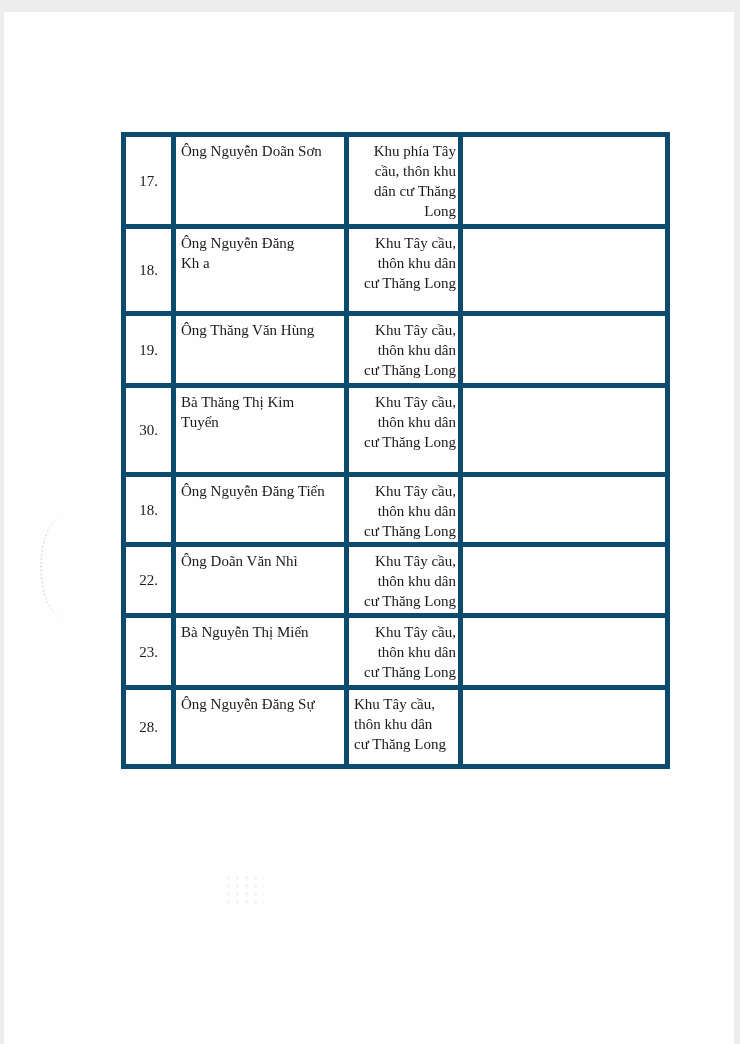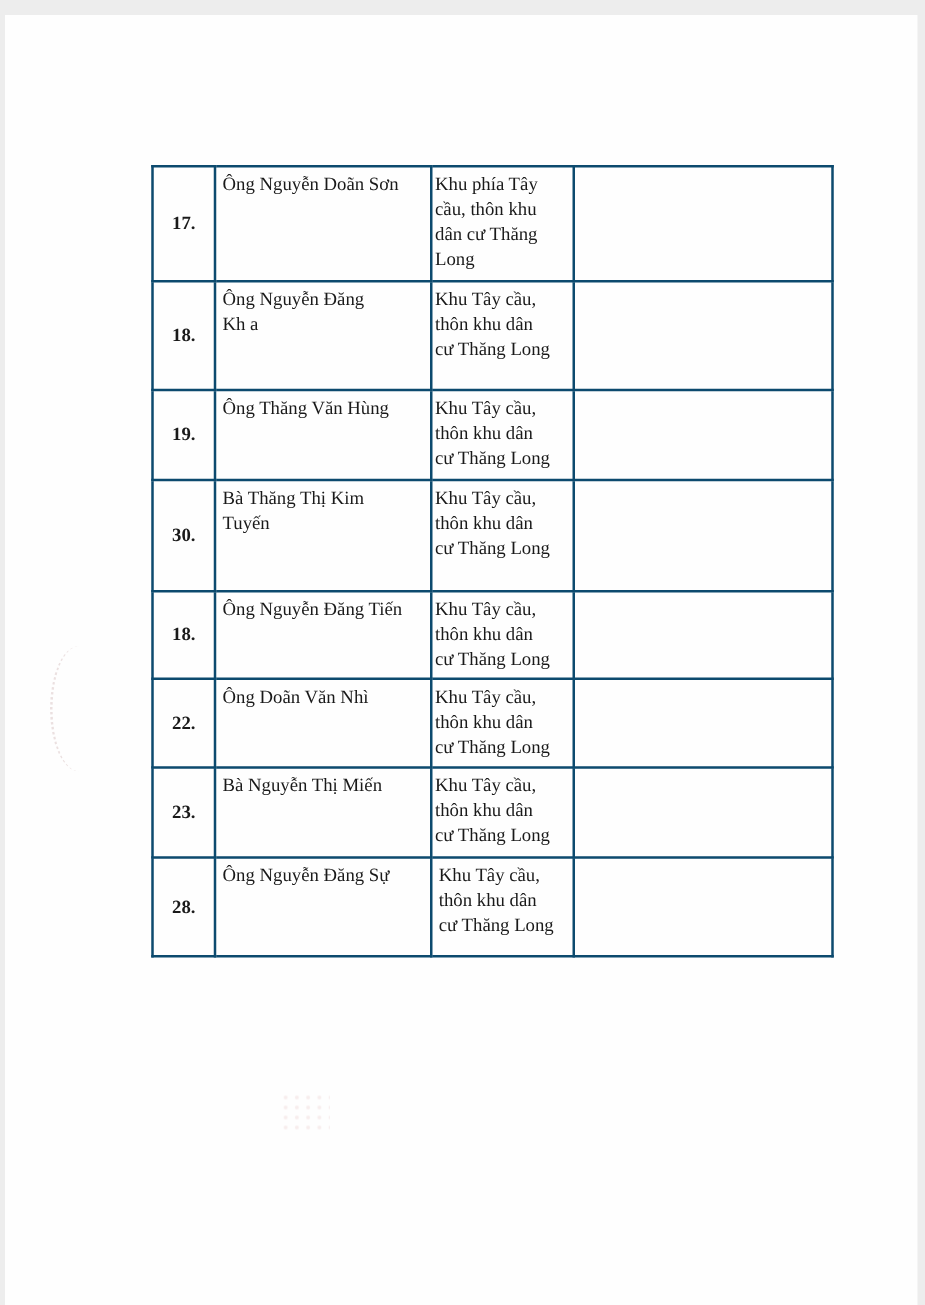--- a/index.html
+++ b/index.html
@@ -45,40 +45,40 @@
       position: absolute;
       left: 121px;
       top: 132px;
       width: 544px;
       border-collapse: collapse;
       table-layout: fixed;
       font-size: 15px;
       line-height: 20px;
     }
     table.doc-table td {
-      border: 2px solid #0c4a6e;
+      border: 5px solid #0c4a6e;
       vertical-align: top;
       padding: 0;
     }
     col.c-no { width: 50px; }
     col.c-name { width: 173px; }
     col.c-addr { width: 114px; }
     col.c-note { width: 207px; }
     td.no {
-      font-weight: bold;
+      font-weight: normal;
       text-align: center;
       vertical-align: middle !important;
       font-size: 15px;
     }
     td.name {
       padding: 4px 4px 0 5px !important;
       text-align: left;
     }
     td.addr {
-      text-align: left;
+      text-align: right;
       padding: 4px 2px 0 2px !important;
     }
     td.addr.left {
       text-align: left;
       padding-left: 5px !important;
     }
     td.addr .line { display: block; }
     td.name .line { display: block; }
   </style>
 </head>

